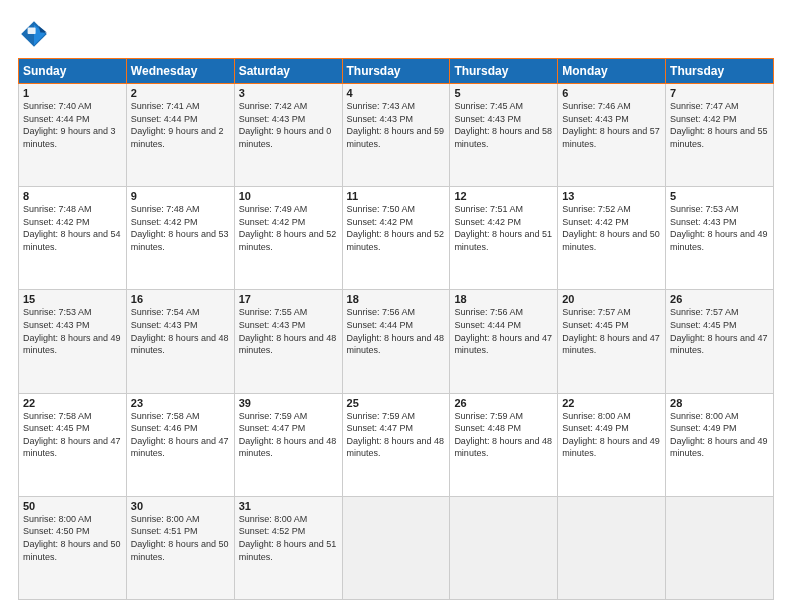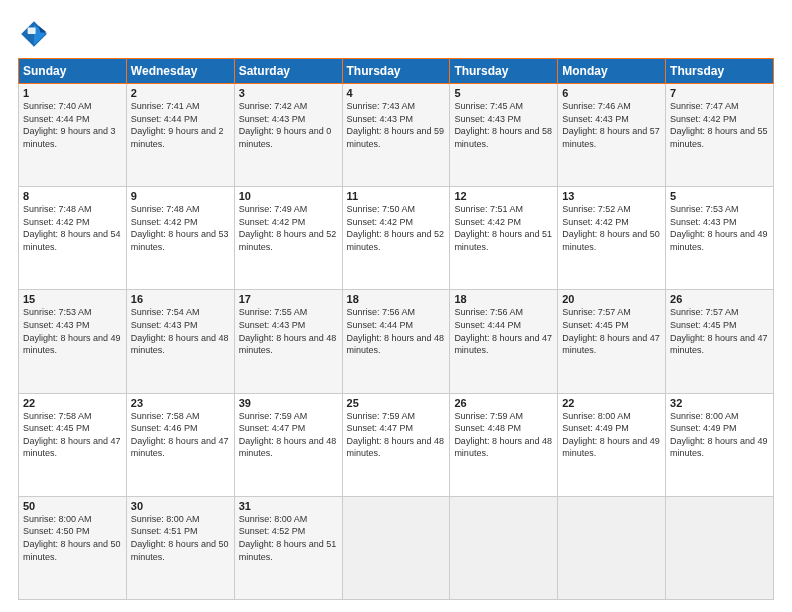--- a/index.html
+++ b/index.html
@@ -244,21 +244,21 @@
           </td>
           <td>
             <span class="day-num">26</span>
             <div class="day-detail">Sunrise: 7:59 AM<br>Sunset: 4:48 PM<br>Daylight: 8 hours and 48 minutes.</div>
           </td>
           <td>
             <span class="day-num">22</span>
             <div class="day-detail">Sunrise: 8:00 AM<br>Sunset: 4:49 PM<br>Daylight: 8 hours and 49 minutes.</div>
           </td>
           <td>
-            <span class="day-num">32</span>
+            <span class="day-num">28</span>
             <div class="day-detail">Sunrise: 8:00 AM<br>Sunset: 4:49 PM<br>Daylight: 8 hours and 49 minutes.</div>
           </td>
         </tr>
         <tr>
           <td>
             <span class="day-num">50</span>
             <div class="day-detail">Sunrise: 8:00 AM<br>Sunset: 4:50 PM<br>Daylight: 8 hours and 50 minutes.</div>
           </td>
           <td>
             <span class="day-num">30</span>

